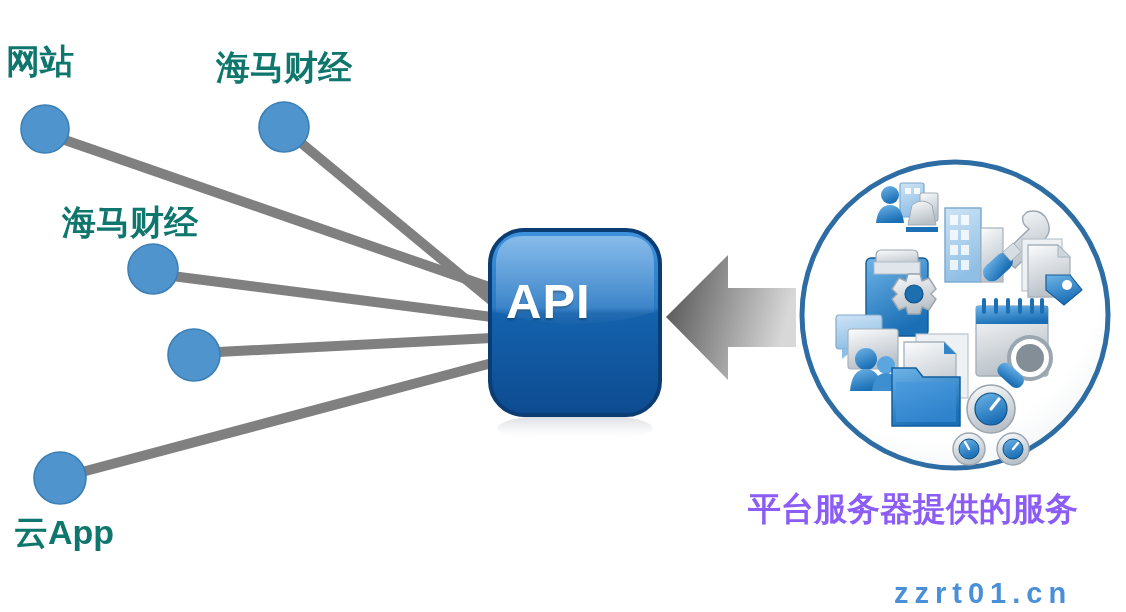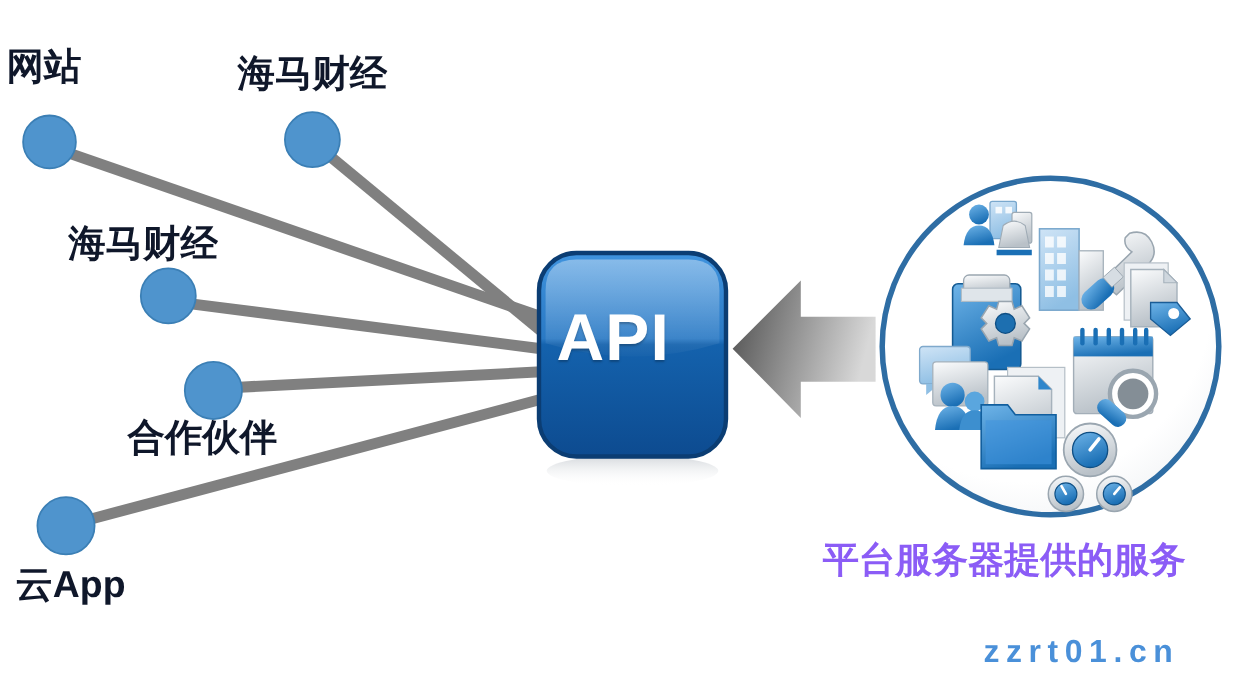--- a/index.html
+++ b/index.html
@@ -19,32 +19,32 @@
   }
   #diagram-svg {
     position: absolute;
     left: 0;
     top: 0;
     width: 1126px;
     height: 612px;
   }
   .node-label {
     position: absolute;
-    color: #0f172a;
+    color: #0f766e;
     font-weight: 700;
     font-size: 34px;
     line-height: 1.05;
     white-space: nowrap;
     letter-spacing: 0px;
   }
   .api-text {
     position: absolute;
     color: #ffffff;
     font-weight: 700;
-    font-size: 60px;
+    font-size: 49px;
     letter-spacing: 1px;
     line-height: 1;
     white-space: nowrap;
     text-shadow: 0 2px 2px rgba(0,0,0,0.25);
   }
   .circle-caption {
     position: absolute;
     color: #8b5cf6;
     font-weight: 700;
     font-size: 33px;
@@ -243,21 +243,20 @@
         <circle cx="48" cy="54" r="16" fill="url(#greyIcon)" stroke="#9aa6b0" stroke-width="1.4"></circle>
         <circle cx="48" cy="54" r="10" fill="url(#blueIcon)" stroke="#0f4f84" stroke-width="1"></circle>
         <path d="M 48 54 L 53 48" stroke="#ffffff" stroke-width="2.4" stroke-linecap="round"></path>
       </g>
     </g>
   </svg>
 
   <div class="node-label" style="left:6px; top:44px;">网站</div>
   <div class="node-label" style="left:216px; top:50px;">海马财经</div>
   <div class="node-label" style="left:62px; top:205px;">海马财经</div>
-  <div class="node-label" style="left:116px; top:381px;">合作伙伴</div>
   <div class="node-label" style="left:14px; top:515px;text-align:center;">云App</div>
 
   <div class="api-text" style="left:506px; top:277px;">API</div>
 
   <div class="circle-caption" style="left:748px; top:487px;">平台服务器提供的服务</div>
 
   <div class="wm-sub" style="left:894px; top:577px;">zzrt01.cn</div>
 
 </div>
 

